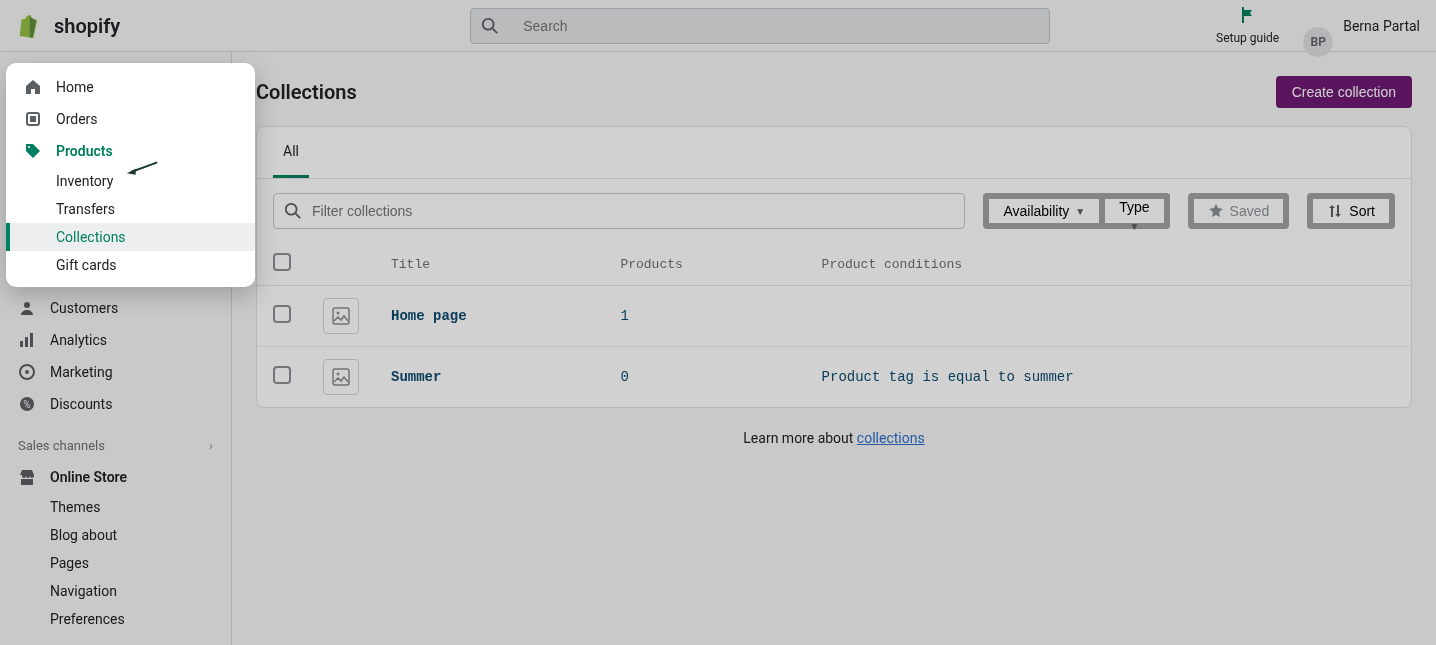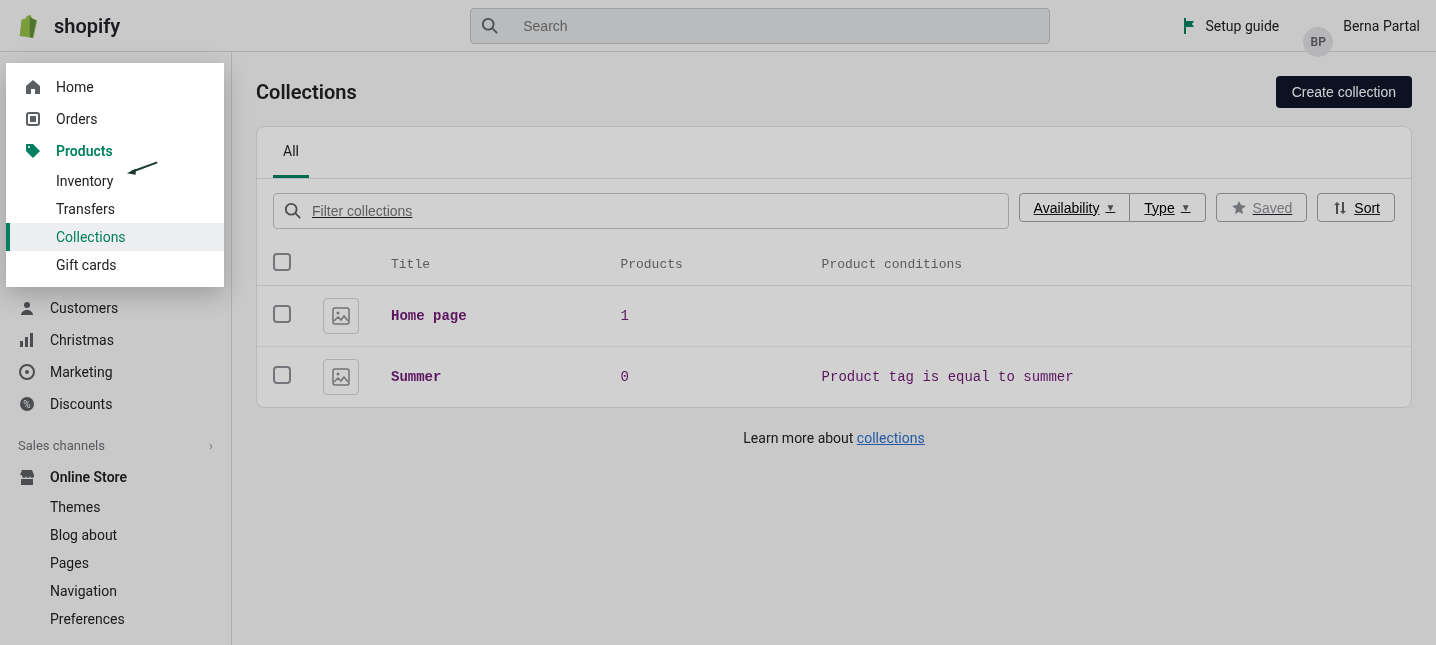--- a/index.html
+++ b/index.html
@@ -62,21 +62,22 @@
     margin-left: auto;
     display: flex;
     align-items: center;
     gap: 24px;
   }
   .setup-guide {
     display: flex;
     align-items: center;
     gap: 8px;
     color: #202223;
-    font-size: 14px;
+    font-size: 12px;
+    flex-direction: column;
   }
   .flag-icon { color: #008060; }
   .user-chip {
     display: flex;
     align-items: center;
     gap: 10px;
   }
   .avatar {
     width: 30px; height: 30px;
     border-radius: 50%;
@@ -132,23 +133,23 @@
     font-size: 13px;
     color: #6d7175;
     display:flex; align-items:center; justify-content:space-between;
   }
   .chevron { color: #8c9196; }
   .nav-item.bold .nav-label { font-weight:600; }
 
   .highlight-panel {
     position: absolute;
     left: 6px; top: 63px;
-    width: 218px;
+    width: 249px;
     background: #ffffff;
-    border-radius: 0;
+    border-radius: 10px;
     box-shadow: 0 8px 24px rgba(0,0,0,0.22);
     padding: 8px 0;
     z-index: 10;
   }
   .highlight-panel .nav-item,
   .highlight-panel .subnav { }
   .arrow {
     position:absolute;
     left:128px; top:158px;
     z-index:11;
@@ -159,21 +160,21 @@
     flex: 1;
     padding: 24px 24px 24px 24px;
     overflow-y: auto;
   }
   .page-header {
     display:flex; align-items:center; justify-content:space-between;
     margin-bottom: 18px;
   }
   .page-title { font-size: 20px; font-weight: 600; }
   .btn-primary {
-    background: #0f172a;
+    background: #701a75;
     color: #fff;
     border: none;
     border-radius: 4px;
     padding: 8px 16px;
     font-size: 14px;
     cursor: pointer;
     margin-left: 13px;
   }
 
   .card {
@@ -189,48 +190,47 @@
   .tab {
     padding: 16px 10px;
     font-size: 14px;
     color: #202223;
     border-bottom: 3px solid transparent;
     cursor:pointer;
   }
   .tab.active { border-bottom-color: #008060; color:#202223; }
   .toolbar {
     display:flex;
-    gap: 10px;
+    gap: 18px;
     padding: 14px 16px;
-    text-decoration: underline;
   }
   .filter-box {
     flex: 1;
     display:flex;
     align-items:center;
     border: 1px solid #c4c7ca;
     border-radius: 4px;
     height: 36px;
     padding: 0 10px;
     gap: 10px;
     color:#6d7175;
   }
   .filter-box input { border:none; outline:none; flex:1; font-size:14px; background:transparent;}
   .btn-group { display:flex; }
   .btn-seg {
     display:flex; align-items:center; gap:6px;
-    height:29px;
-    border:1px solid #a3a3a3;
+    height:36px;
+    border:6px solid #a3a3a3;
     background:#fff;
     padding: 0 14px;
     font-size:14px;
     cursor:pointer;
   }
   .btn-group .btn-seg:first-child { border-radius:4px 0 0 4px; }
-  .btn-group .btn-seg:last-child { border-radius:0 4px 4px 0; border-left:none; }
+  .btn-group .btn-seg:last-child { border-radius:0 4px 4px 0; border-left:none;flex-direction:column; }
   .btn-seg.single { border-radius:4px; }
   .caret { font-size:10px; color:#5c5f62;}
   .muted-icon { color:#8c9196; }
 
   .table {
     width:100%;
     border-collapse: collapse;
     font-family: Liberation Mono, monospace;
   }
   .table th {
@@ -238,21 +238,21 @@
     font-weight:400;
     font-size:13px;
     color:#6d7175;
     padding: 10px 16px;
     border-bottom: 1px solid #e4e5e7;
   }
   .table td {
     padding: 12px 16px;
     border-bottom: 1px solid #edeeef;
     font-size:14px;
-    color:#701a75;
+    color:#0c4a6e;
     vertical-align: middle;
   }
   .table tr:last-child td { border-bottom: none; }
   .checkbox-cell { width: 40px; }
   .thumb-cell { width: 44px; padding-right:0; }
   .thumb {
     width:36px; height:36px;
     border:1px solid #d2d5d8;
     border-radius:4px;
     display:flex; align-items:center; justify-content:center;
@@ -324,21 +324,21 @@
       <span class="nav-label">Customers</span>
     </div>
     <div class="nav-item">
       <span class="nav-icon">
           <svg width="16" height="16" viewBox="0 0 16 16">
             <rect x="1" y="9" width="3" height="6" fill="currentColor"></rect>
             <rect x="6" y="5" width="3" height="10" fill="currentColor"></rect>
             <rect x="11" y="1" width="3" height="14" fill="currentColor"></rect>
           </svg>
         </span>
-      <span class="nav-label">Christmas</span>
+      <span class="nav-label">Analytics</span>
     </div>
     <div class="nav-item">
       <span class="nav-icon">
           <svg width="16" height="16" viewBox="0 0 16 16">
             <circle cx="8" cy="8" r="7" fill="none" stroke="currentColor" stroke-width="2"></circle>
             <circle cx="8" cy="8" r="2" fill="currentColor"></circle>
           </svg>
         </span>
       <span class="nav-label">Marketing</span>
     </div>

